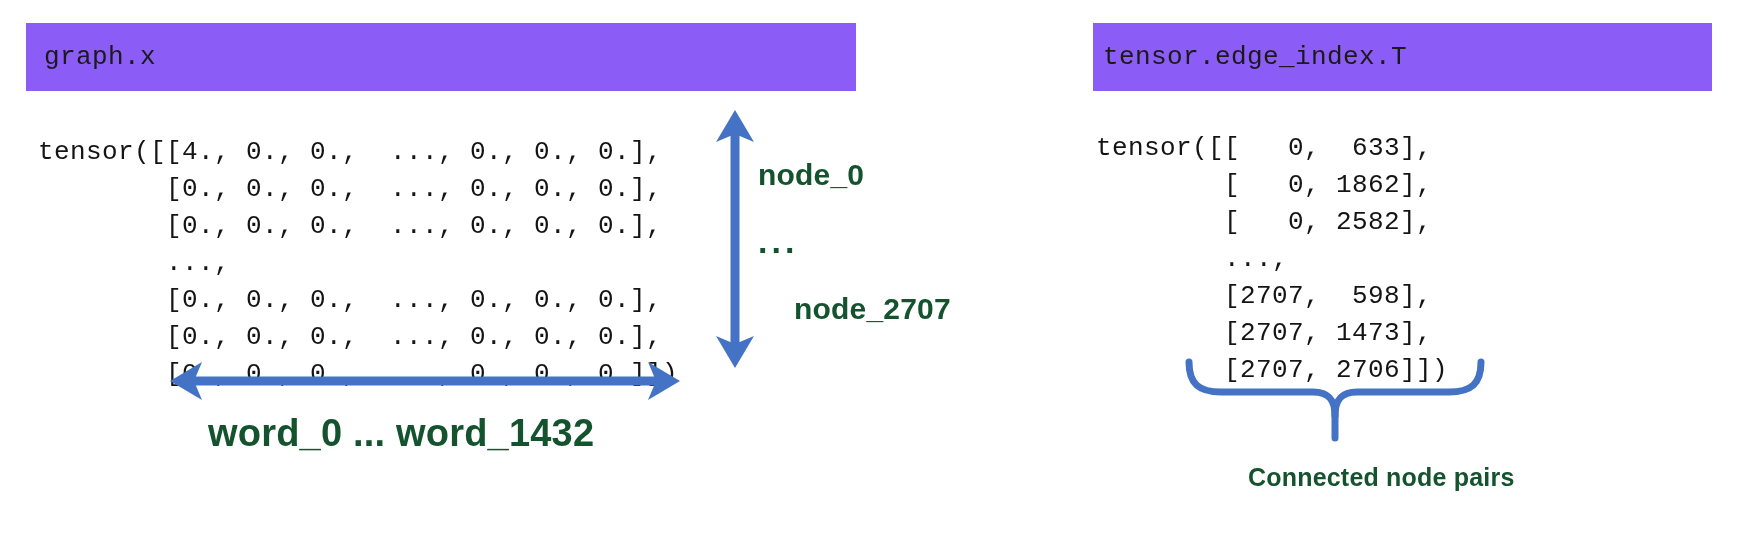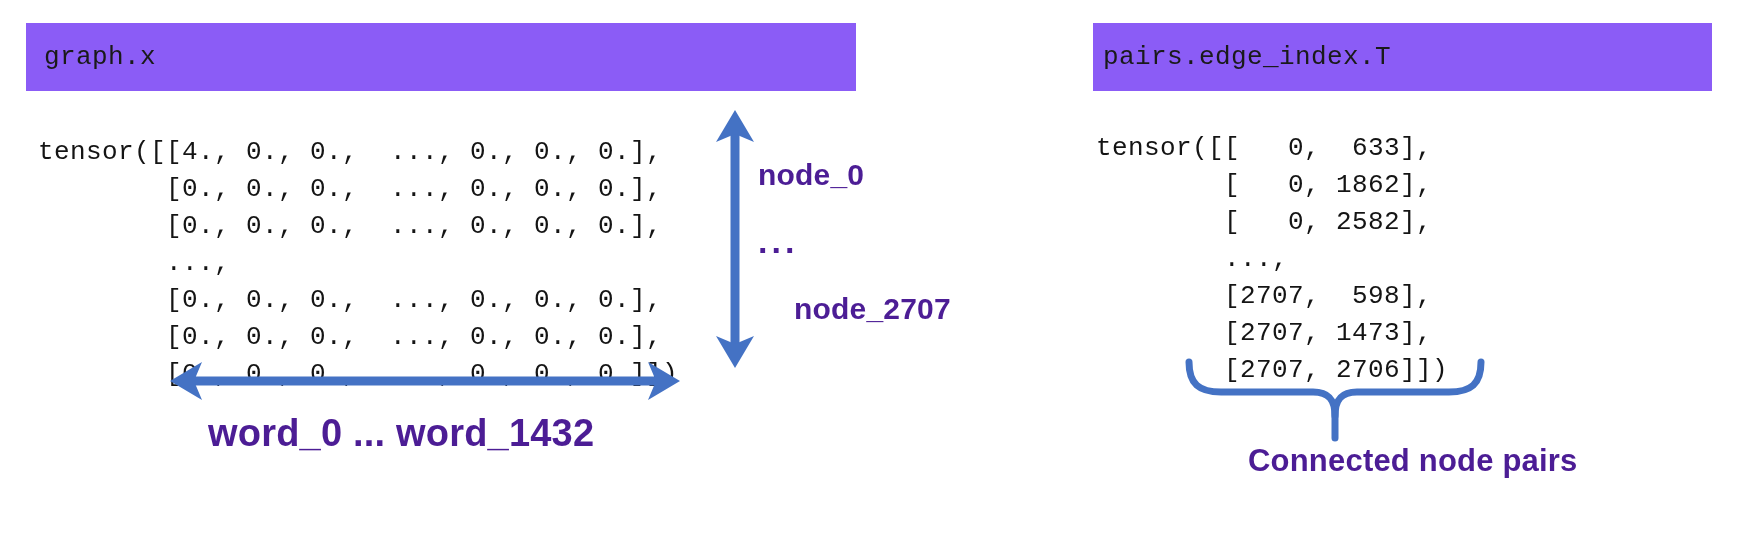--- a/index.html
+++ b/index.html
@@ -73,29 +73,29 @@
     top: 108px;
     margin-top: 22px;
   }
 
   
   .annot-label {
     position: absolute;
     font-family: "Liberation Sans", sans-serif;
     font-weight: bold;
     font-size: 30px;
-    color: #4c1d95;
+    color: #14532d;
     white-space: nowrap;
     letter-spacing: 0.2px;
   }
   #label-node-0     { left: 758px; top: 158px; }
   #label-node-dots  { left: 758px; top: 222px; font-size: 34px; letter-spacing: 4px; }
   #label-node-last  { left: 758px; top: 292px; margin-left: 36px; }
   #label-words      { left: 208px; top: 412px; font-size: 38px; }
-  #label-connected  { left: 1248px; top: 443px; font-size: 31px; }
+  #label-connected  { left: 1248px; top: 463px; font-size: 25px; }
 
   .arrow-svg { position: absolute; overflow: visible; }
   #arrow-vertical   { left: 712px; top: 110px; }
   #arrow-horizontal { left: 170px; top: 358px; }
   #brace-connected  { left: 1185px; top: 358px; }
 </style>
 </head>
 <body>
 
 <div class="panel" id="panel-left">
@@ -129,21 +129,21 @@
     <polygon points="0,23 32,4 24,23 32,42" fill="#4472c4"></polygon>
     <polygon points="510,23 478,4 486,23 478,42" fill="#4472c4"></polygon>
   </svg>
 
   <div class="annot-label" id="label-words">word_0 ...  word_1432</div>
 </div>
 
 <div class="panel" id="panel-right">
 
   <div class="code-header" id="header-edge-index" style="left:33px;">
-    <span class="code-header-text">pairs.edge_index.T</span>
+    <span class="code-header-text">tensor.edge_index.T</span>
   </div>
 
   <pre class="code-body" id="tensor-edge-index" style="left:36px;">tensor([[   0,  633],
         [   0, 1862],
         [   0, 2582],
         ...,
         [2707,  598],
         [2707, 1473],
         [2707, 2706]])</pre>
 

